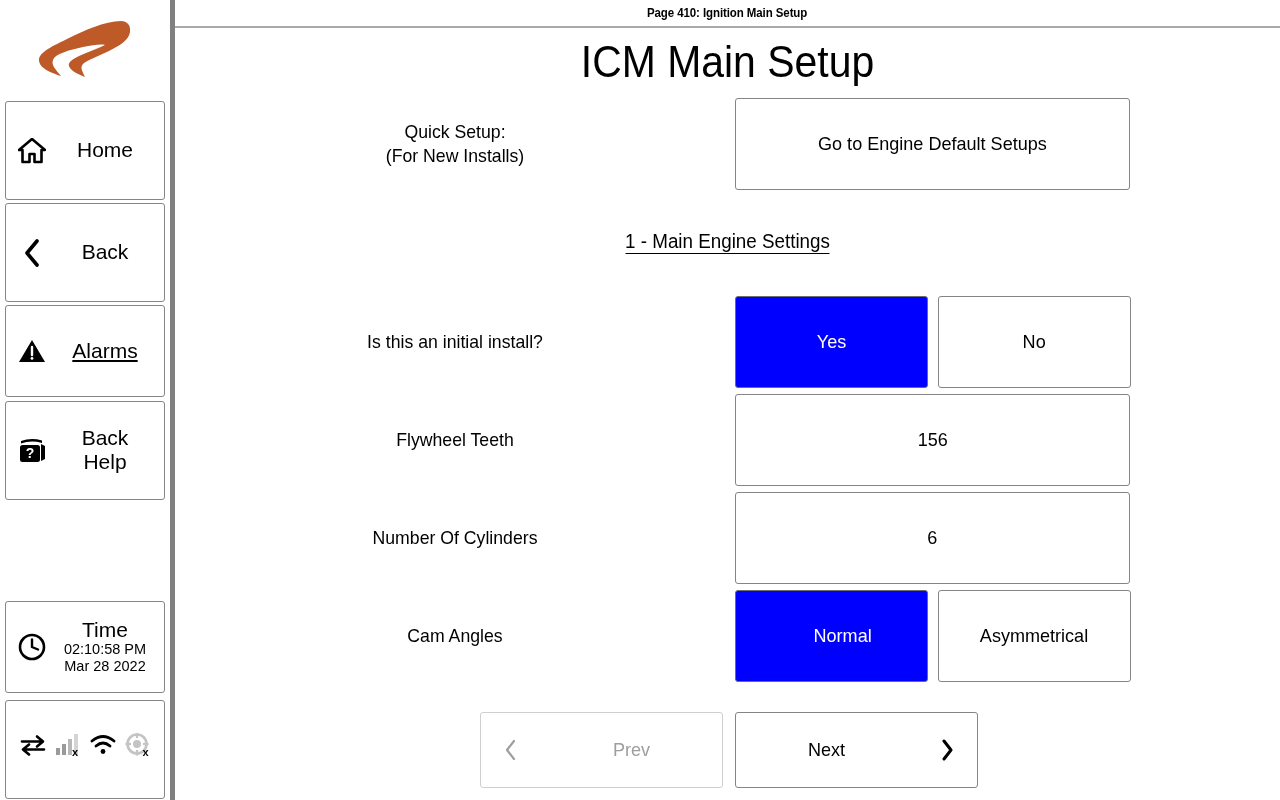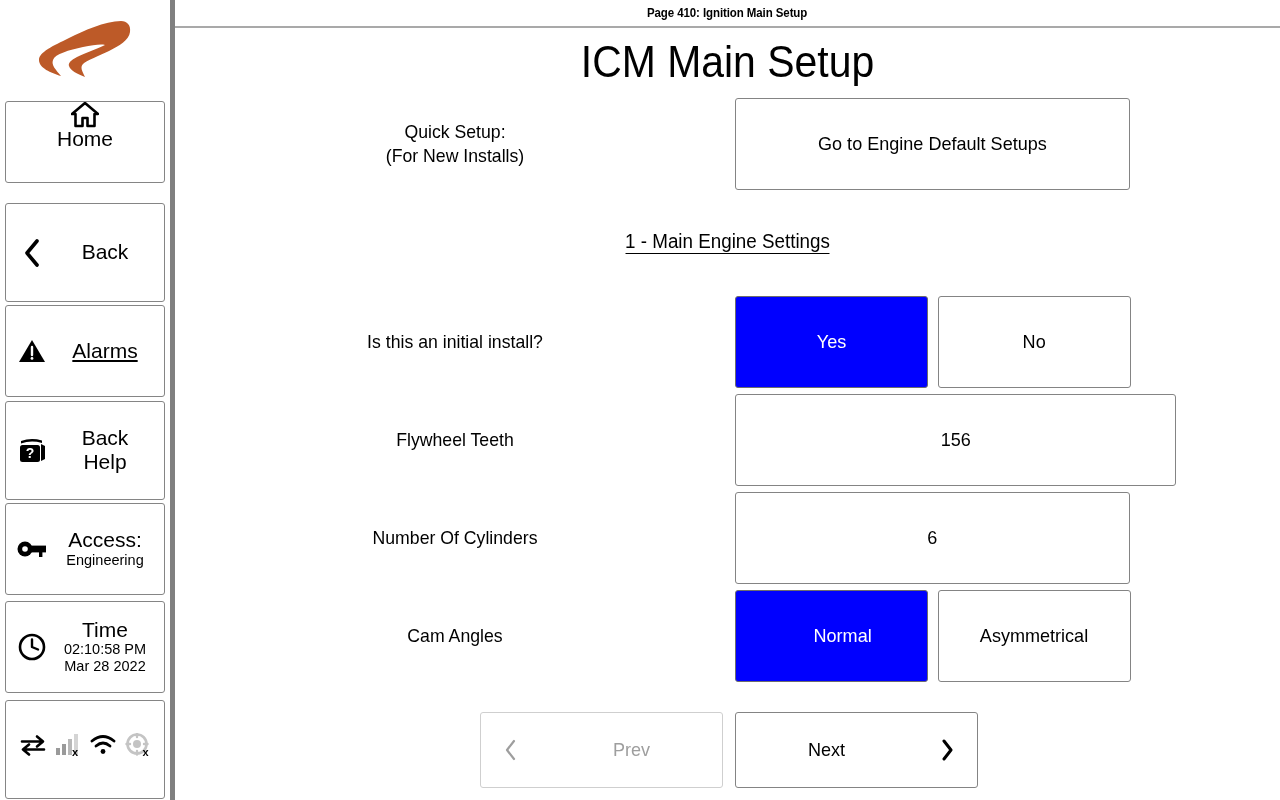--- a/index.html
+++ b/index.html
@@ -53,21 +53,21 @@
   .side-label .sub {
     display: block;
     font-size: 14.5px;
     line-height: 1.15;
   }
   .side-label .sub-time {
     display: block;
     font-size: 14.5px;
     line-height: 1.18;
   }
-  #btn-home    { top: 101px; height: 82px; flex-direction: column; }
+  #btn-home    { top: 101px; height: 99px; }
   #btn-back    { top: 203px; height: 99px; }
   #btn-alarms  { top: 305px; height: 92px; text-decoration: underline; }
   #btn-help    { top: 401px; height: 99px; }
   #btn-access  { top: 503px; height: 92px; }
   #btn-time    { top: 601px; height: 92px; }
   #btn-status  { top: 700px; height: 99px; }
 
   #btn-status { display: flex; align-items: flex-start; justify-content: center; padding-top: 32px; }
   #status-icons { display: flex; align-items: center; gap: 9px; }
 
@@ -142,21 +142,21 @@
 
   
   #row-install { top: 296px; height: 92px; }
   #install-label { top: 34px; }
   #install-yes { left: 560px; top: 0; width: 193px; height: 92px; }
   #install-no  { left: 763px; top: 0; width: 193px; height: 92px; }
 
   
   #row-flywheel { top: 394px; height: 92px; }
   #flywheel-label { top: 34px; }
-  #flywheel-val { left: 560px; top: 0; width: 441px; height: 92px; }
+  #flywheel-val { left: 560px; top: 0; width: 395px; height: 92px; }
 
   
   #row-cyl { top: 492px; height: 92px; }
   #cyl-label { top: 34px; }
   #cyl-val { left: 560px; top: 0; width: 395px; height: 92px; }
 
   
   #row-cam { top: 590px; height: 92px; }
   #cam-label { top: 34px; }
   #cam-normal { left: 560px; top: 0; width: 193px; height: 92px; padding-left: 22px; }
@@ -231,34 +231,20 @@
           <rect x="3" y="8" width="20" height="17" rx="2.5" fill="#000"></rect>
           <text x="13" y="21" font-family="Liberation Sans, sans-serif" font-size="14" font-weight="bold" fill="#fff" text-anchor="middle">?</text>
         </svg>
       </span>
       <span class="side-label">
         <span>Back</span>
         <span class="sub" style="font-size:21px">Help</span>
       </span>
     </div>
 
-    <div class="side-btn" id="btn-access">
-      <span class="side-icon">
-        <svg width="32" height="20" viewBox="0 0 32 20">
-          <circle cx="9" cy="10" r="7.5" fill="#000"></circle>
-          <circle cx="9" cy="10" r="2.8" fill="#fff"></circle>
-          <rect x="13" y="6.6" width="17" height="6.8" fill="#000"></rect>
-          <rect x="23" y="13" width="3.4" height="5" fill="#000"></rect>
-        </svg>
-      </span>
-      <span class="side-label">
-        <span>Access:</span>
-        <span class="sub">Engineering</span>
-      </span>
-    </div>
 
     <div class="side-btn" id="btn-time">
       <span class="side-icon">
         <svg width="28" height="28" viewBox="0 0 28 28">
           <circle cx="14" cy="14" r="12" fill="none" stroke="#000" stroke-width="2.6"></circle>
           <path d="M14 6.5 L14 14 L20 16.5" fill="none" stroke="#000" stroke-width="2.4" stroke-linecap="round" stroke-linejoin="round"></path>
         </svg>
       </span>
       <span class="side-label">
         <span>Time</span>

